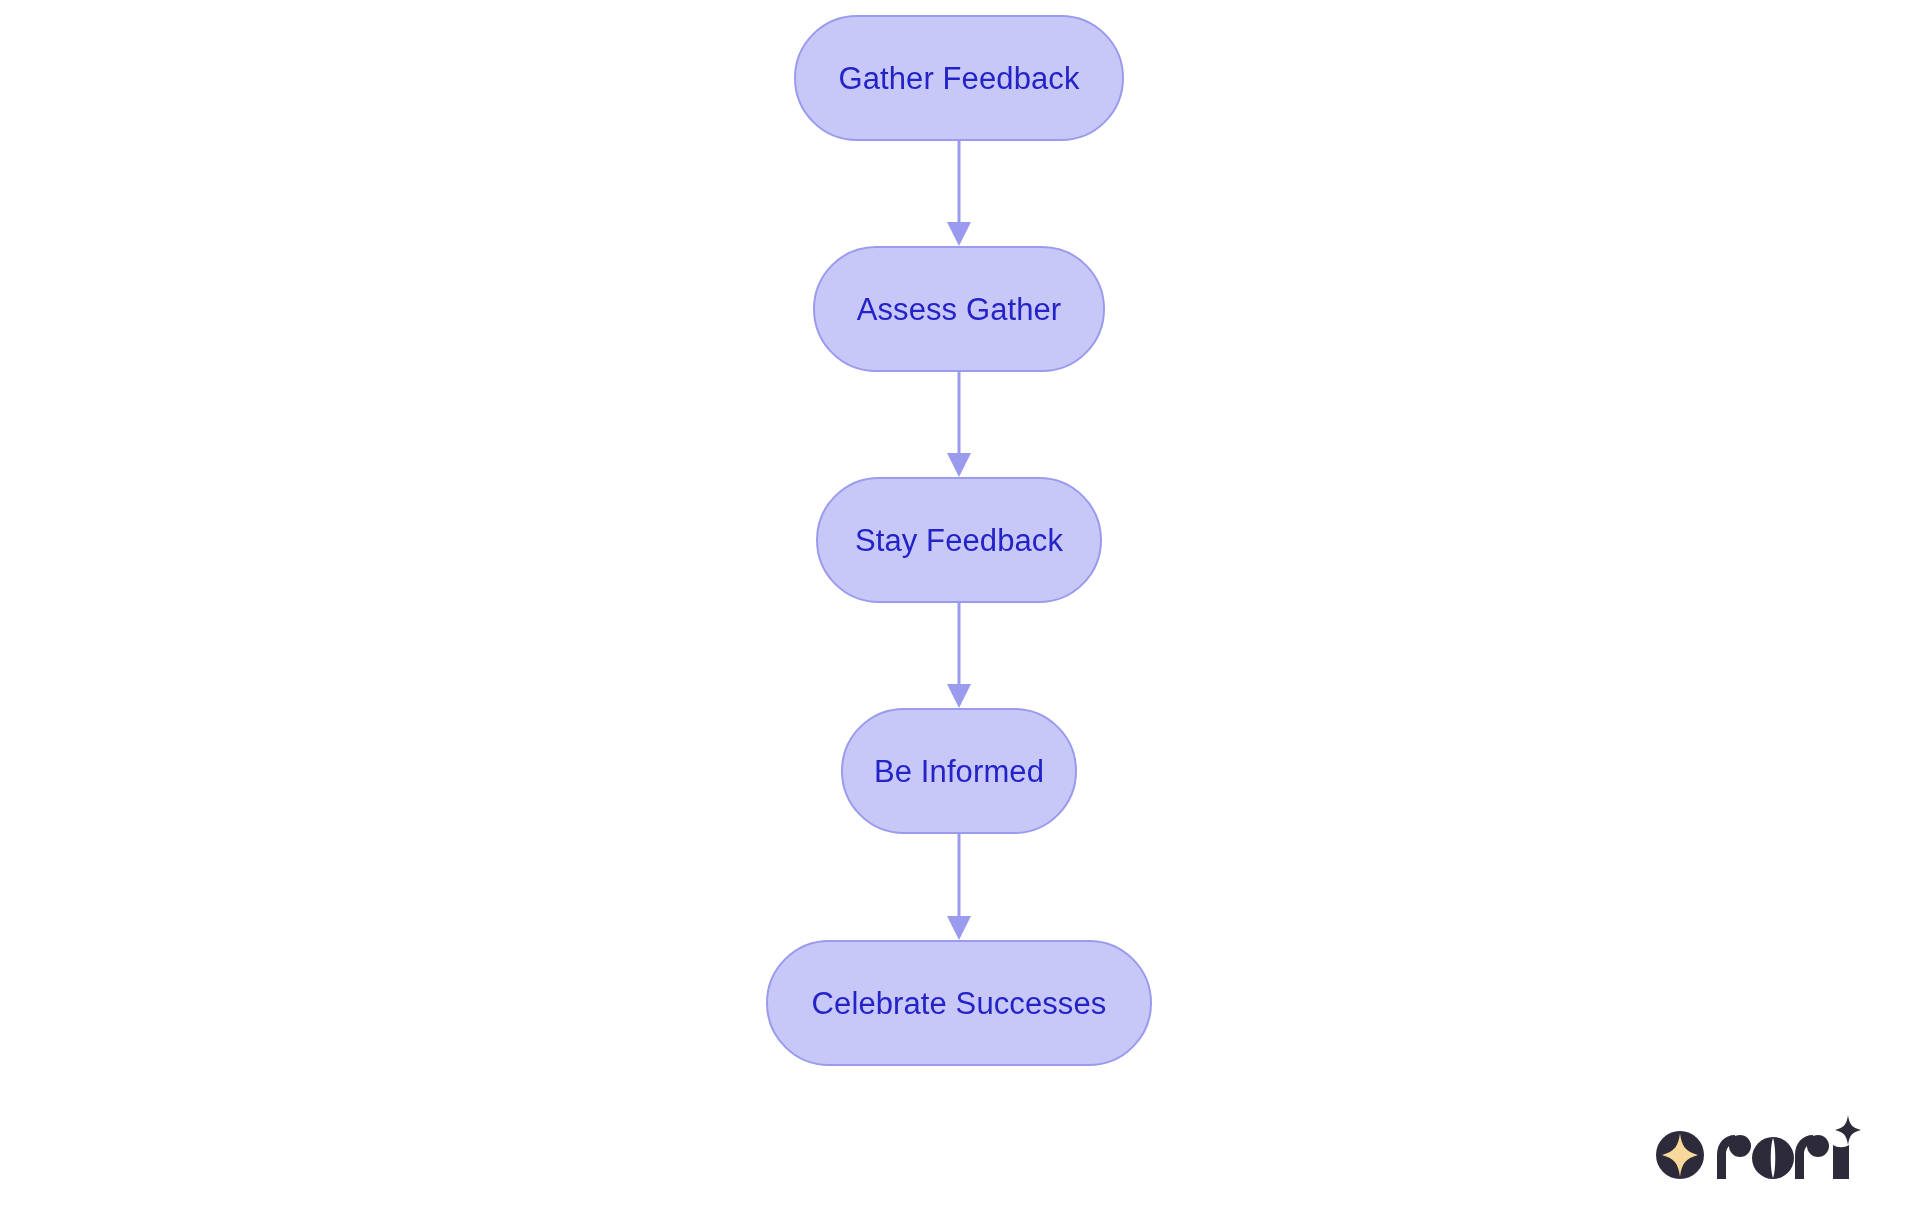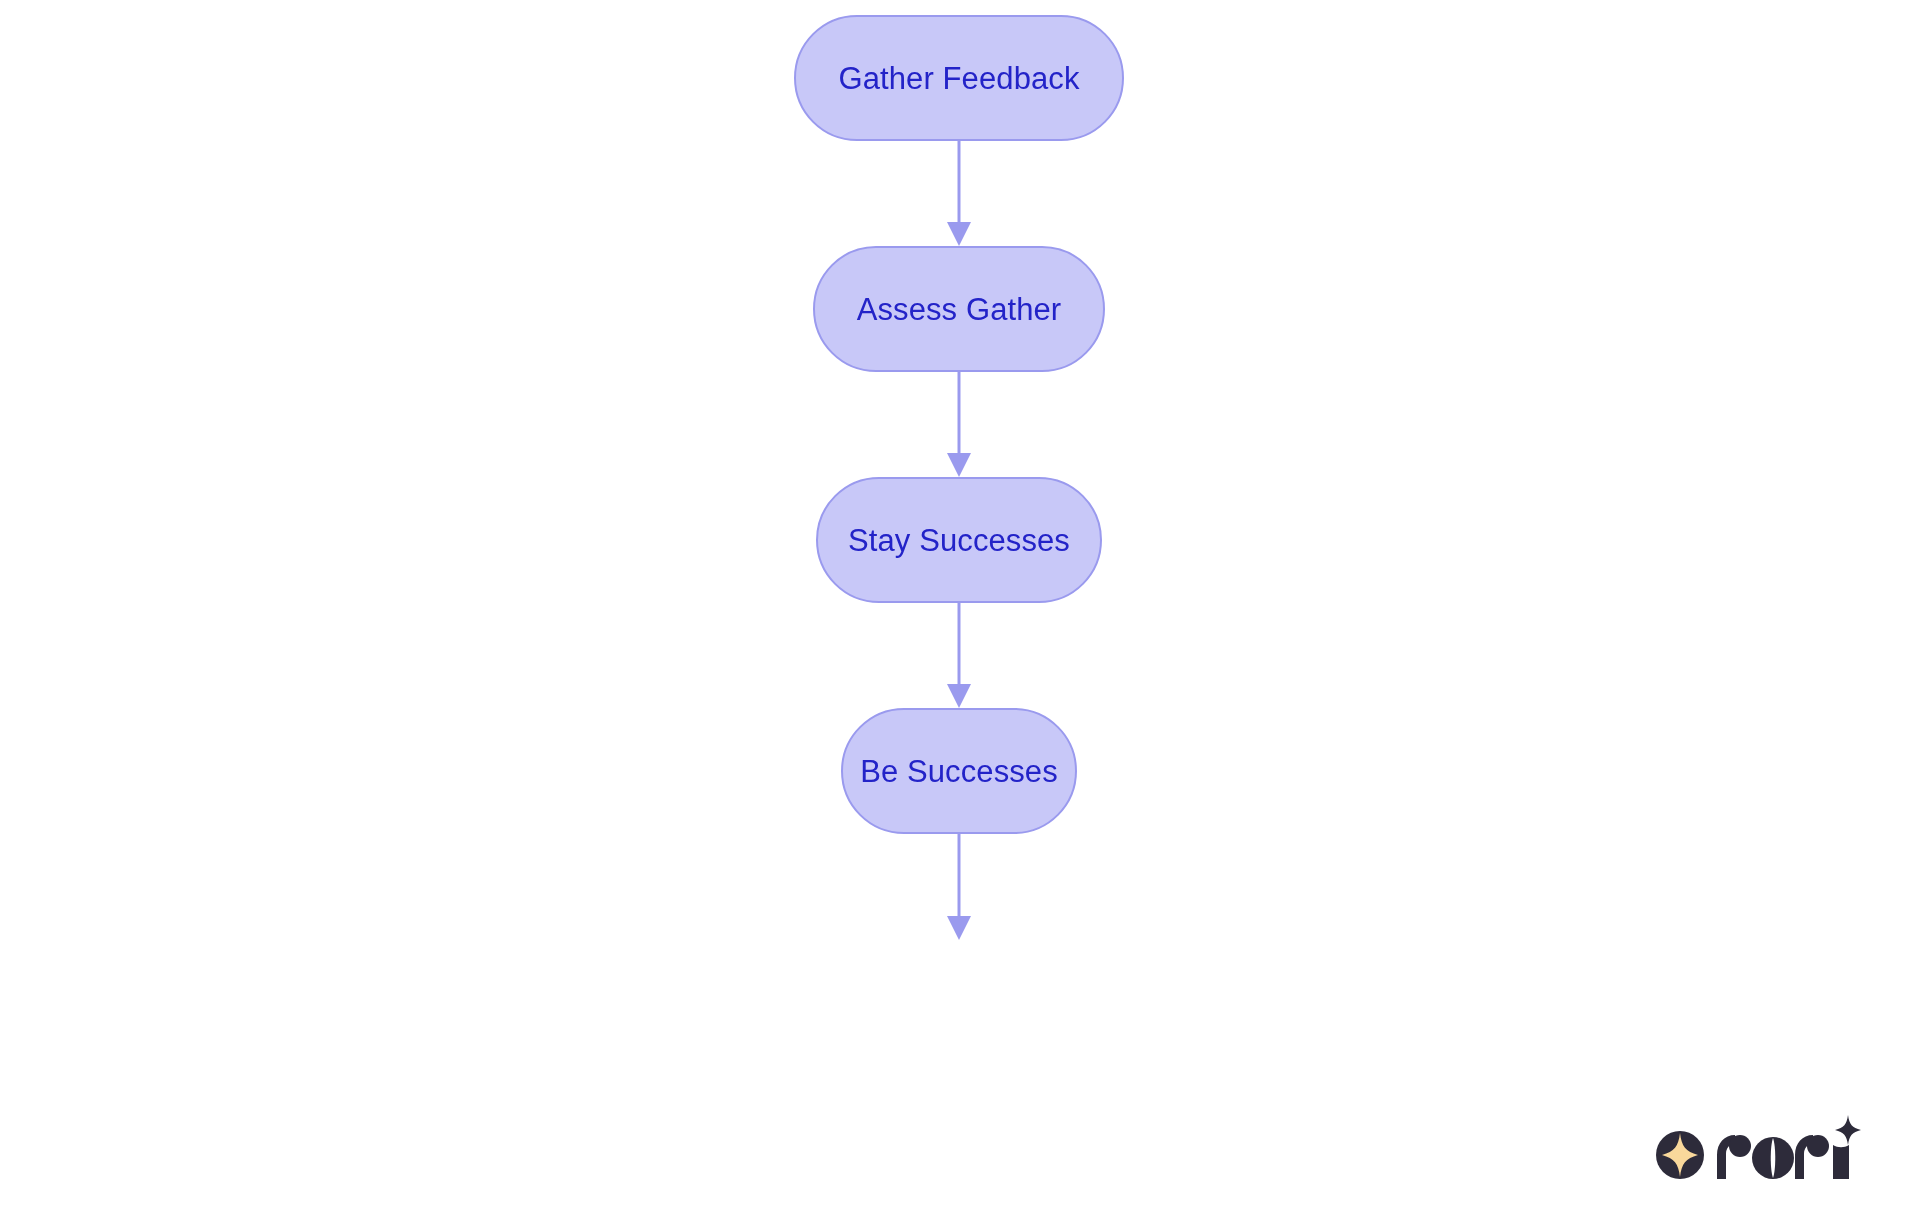--- a/index.html
+++ b/index.html
@@ -83,27 +83,30 @@
 
   <div class="flow-node" id="node-0" style="width: 330px; height: 126px; left: 794px; top: 15px; background: rgb(200, 200, 248); border-color: rgb(154, 154, 238); border-width: 2px;">
     <span class="flow-node-label" style="color: rgb(35, 35, 200);">Gather Feedback</span>
   </div>
 
   <div class="flow-node" id="node-1" style="width: 292px; height: 126px; left: 813px; top: 246px; background: rgb(200, 200, 248); border-color: rgb(154, 154, 238); border-width: 2px;">
     <span class="flow-node-label" style="color: rgb(35, 35, 200);">Assess Gather</span>
   </div>
 
   <div class="flow-node" id="node-2" style="width: 286px; height: 126px; left: 816px; top: 477px; background: rgb(200, 200, 248); border-color: rgb(154, 154, 238); border-width: 2px;">
-    <span class="flow-node-label" style="color: rgb(35, 35, 200);">Stay Successes</span>
+    <span class="flow-node-label" style="color: rgb(35, 35, 200);">Stay Feedback</span>
   </div>
 
   <div class="flow-node" id="node-3" style="width: 236px; height: 126px; left: 841px; top: 708px; background: rgb(200, 200, 248); border-color: rgb(154, 154, 238); border-width: 2px;">
-    <span class="flow-node-label" style="color: rgb(35, 35, 200);">Be Successes</span>
+    <span class="flow-node-label" style="color: rgb(35, 35, 200);">Be Informed</span>
   </div>
 
+  <div class="flow-node" id="node-4" style="width: 386px; height: 126px; left: 766px; top: 940px; background: rgb(200, 200, 248); border-color: rgb(154, 154, 238); border-width: 2px;">
+    <span class="flow-node-label" style="color: rgb(35, 35, 200);">Celebrate Successes</span>
+  </div>
 
 </div>
 
 <div id="brand-logo">
   <svg viewBox="0 0 215 82" width="215" height="82">
 
     <g>
       <circle cx="25" cy="42" r="24" fill="#2d2b3a"></circle>
       <path d="M25 20 C26.6 33.4 30.6 38.4 43 42 C30.6 45.6 26.6 50.6 25 64 C23.4 50.6 19.4 45.6 7 42 C19.4 38.4 23.4 33.4 25 20 Z" fill="#f9d89b"></path>
     </g>

